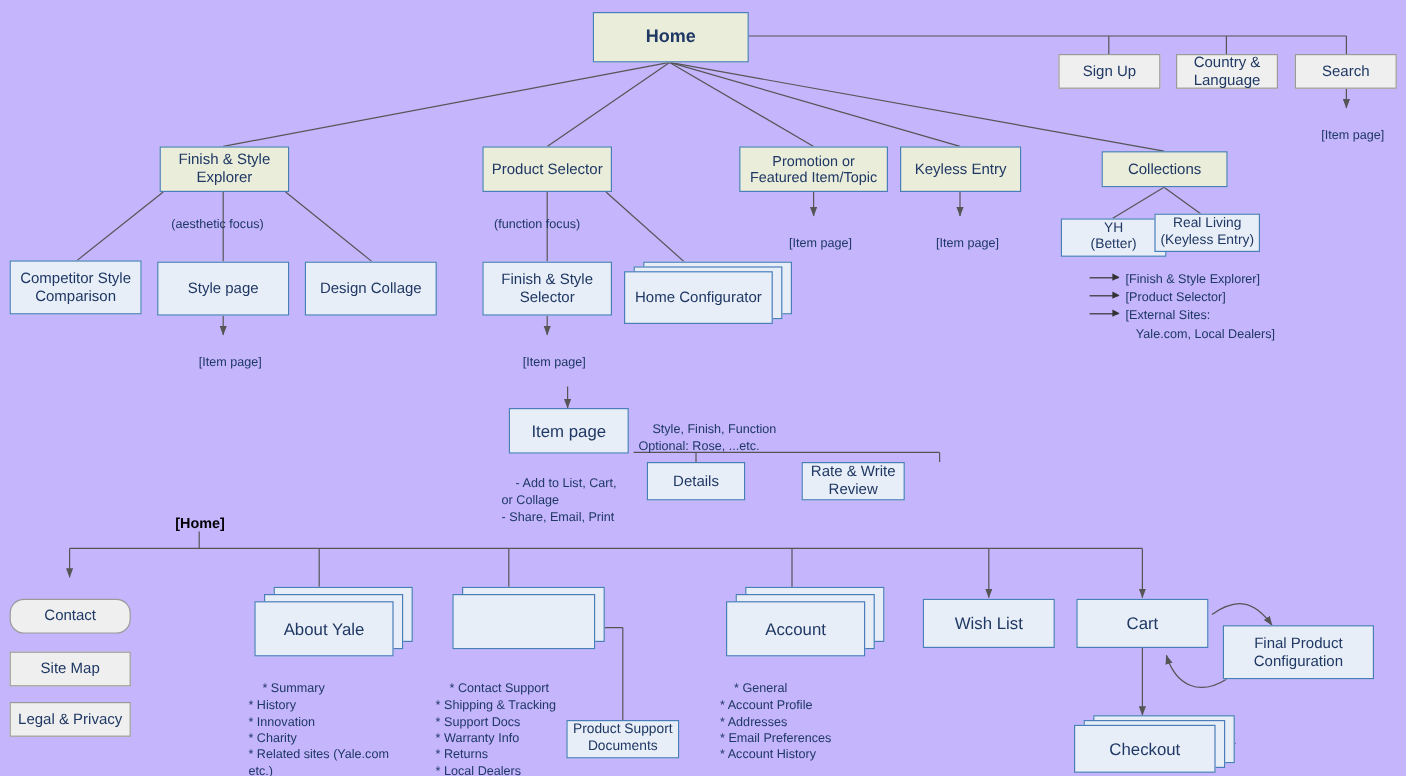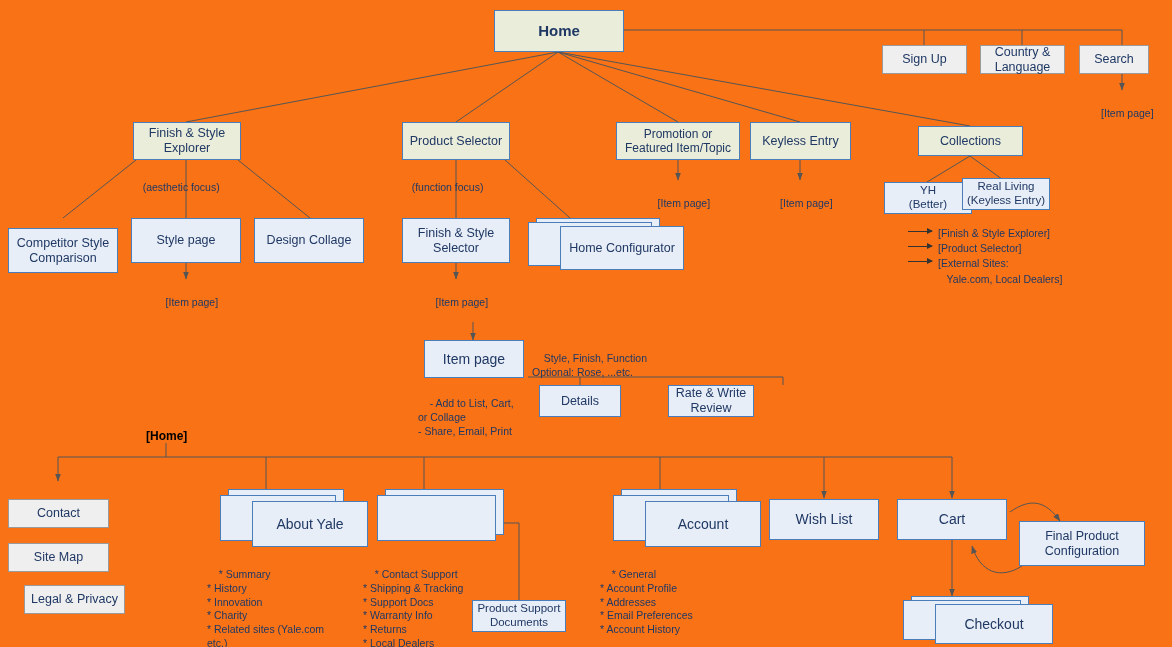--- a/index.html
+++ b/index.html
@@ -1,34 +1,34 @@
 <!DOCTYPE html>
 <html><head>
 <meta charset="utf-8">
 <style>
   html,body{margin:0;padding:0;background:#ffffff;}
   body{font-family:"Liberation Sans","DejaVu Sans",sans-serif;}
-  #canvas{position:relative;width:1172px;height:647px;overflow:hidden;background:#f97316;}
+  #canvas{position:relative;width:1172px;height:647px;overflow:hidden;background:#c4b5fd;}
   svg#wires{position:absolute;left:0;top:0;width:1172px;height:647px;pointer-events:none;}
 
   .node{position:absolute;box-sizing:border-box;display:flex;align-items:center;
         justify-content:center;text-align:center;line-height:1.18;color:#1f3864;
         font-size:12.5px;z-index:5;}
   .n-olive{background:#eaedda;border:1px solid #4a7ebb;}
   .n-blue{background:#e8eef7;border:1px solid #4a7ebb;}
   .n-grey{background:#efefef;border:1px solid #9a9a9a;}
 
   .home{font-weight:bold;font-size:15px;}
   .big{font-size:14px;}
 
   
   .stack{position:absolute;z-index:4;}
   .stack .sheet{position:absolute;background:#e8eef7;border:1px solid #4a7ebb;box-sizing:border-box;}
   .stack .front{position:absolute;background:#e8eef7;border:1px solid #4a7ebb;box-sizing:border-box;
-                display:flex;align-items:center;justify-content:center;color:#1f3864;z-index:3;margin-left:40px;}
+                display:flex;align-items:center;justify-content:center;color:#1f3864;z-index:3;}
 
   .note{position:absolute;color:#1f3864;font-size:10.5px;line-height:1.32;z-index:6;white-space:pre;}
   .note.c{text-align:center;}
   .homelbl{position:absolute;color:#000;font-size:12px;font-weight:bold;z-index:6;}
   .arrowlist{position:absolute;font-size:10.5px;color:#1f3864;line-height:1.45;z-index:6;}
   .arrowlist div{position:relative;padding-left:30px;white-space:pre;}
   .arrowlist div .ar{position:absolute;left:0;top:5px;width:24px;height:1px;background:#333;}
   .arrowlist div .ar:after{content:"";position:absolute;right:-1px;top:-3px;
         border-left:6px solid #333;border-top:3.5px solid transparent;border-bottom:3.5px solid transparent;}
 </style>
@@ -112,21 +112,21 @@
     <span>Home</span>
   </div>
 
   <div class="node n-grey" style="left:882px;top:45px;width:85px;height:29px;">
     <span>Sign Up</span>
   </div>
   <div class="node n-grey" style="left:980px;top:45px;width:85px;height:29px;white-space:pre;">
     <span>Country &amp;
 Language</span>
   </div>
-  <div class="node n-grey" style="left:1079px;top:45px;width:70px;height:29px;">
+  <div class="node n-grey" style="left:1079px;top:45px;width:85px;height:29px;">
     <span>Search</span>
   </div>
   <div class="note c" style="left:1079px;top:93px;width:85px;">
     <span>[Item page]</span>
   </div>
 
   <div class="node n-olive" style="left:133px;top:122px;width:108px;height:38px;white-space:pre;">
     <span>Finish &amp; Style
 Explorer</span>
   </div>
@@ -169,21 +169,21 @@
 (Keyless Entry)</span>
   </div>
 
   <div class="arrowlist" style="left:908px;top:226px;">
     <div><span class="ar"></span><span>[Finish &amp; Style Explorer]</span></div>
     <div><span class="ar"></span><span>[Product Selector]</span></div>
     <div><span class="ar"></span><span>[External Sites:
    Yale.com, Local Dealers]</span></div>
   </div>
 
-  <div class="node n-blue" style="left:8px;top:228px;width:110px;height:45px;white-space:pre;">
+  <div class="node n-blue" style="left:8px;top:217px;width:110px;height:45px;white-space:pre;">
     <span>Competitor Style
 Comparison</span>
   </div>
   <div class="node n-blue" style="left:131px;top:218px;width:110px;height:45px;">
     <span>Style page</span>
   </div>
   <div class="note c" style="left:131px;top:282px;width:110px;">
     <span>[Item page]</span>
   </div>
   <div class="node n-blue" style="left:254px;top:218px;width:110px;height:45px;">
@@ -224,27 +224,27 @@
   </div>
   <div class="node n-blue" style="left:632px;top:385px;width:86px;height:32px;white-space:pre;margin-left:36px;">
     <span>Rate &amp; Write
 Review</span>
   </div>
 
   <div class="homelbl" style="left:146px;top:429px;">
     <span>[Home]</span>
   </div>
 
-  <div class="node n-grey" style="left:8px;top:499px;width:101px;height:29px;">
+  <div class="node n-grey" style="left:8px;top:499px;width:101px;height:29px;border-radius:12px;">
     <span>Contact</span>
   </div>
   <div class="node n-grey" style="left:8px;top:543px;width:101px;height:29px;">
     <span>Site Map</span>
   </div>
-  <div class="node n-grey" style="left:8px;top:585px;width:101px;height:29px;margin-left:16px;">
+  <div class="node n-grey" style="left:8px;top:585px;width:101px;height:29px;">
     <span>Legal &amp; Privacy</span>
   </div>
 
   <div class="stack" style="left:212px;top:489px;width:120px;height:58px;border-radius:11px;">
     <div class="sheet" style="left:16px;top:0px;width:116px;height:46px;"></div>
     <div class="sheet" style="left:8px;top:6px;width:116px;height:46px;"></div>
     <div class="front" style="left:0px;top:12px;width:116px;height:46px;">
       <span style="font-size:14px;">About Yale</span>
     </div>
   </div>

